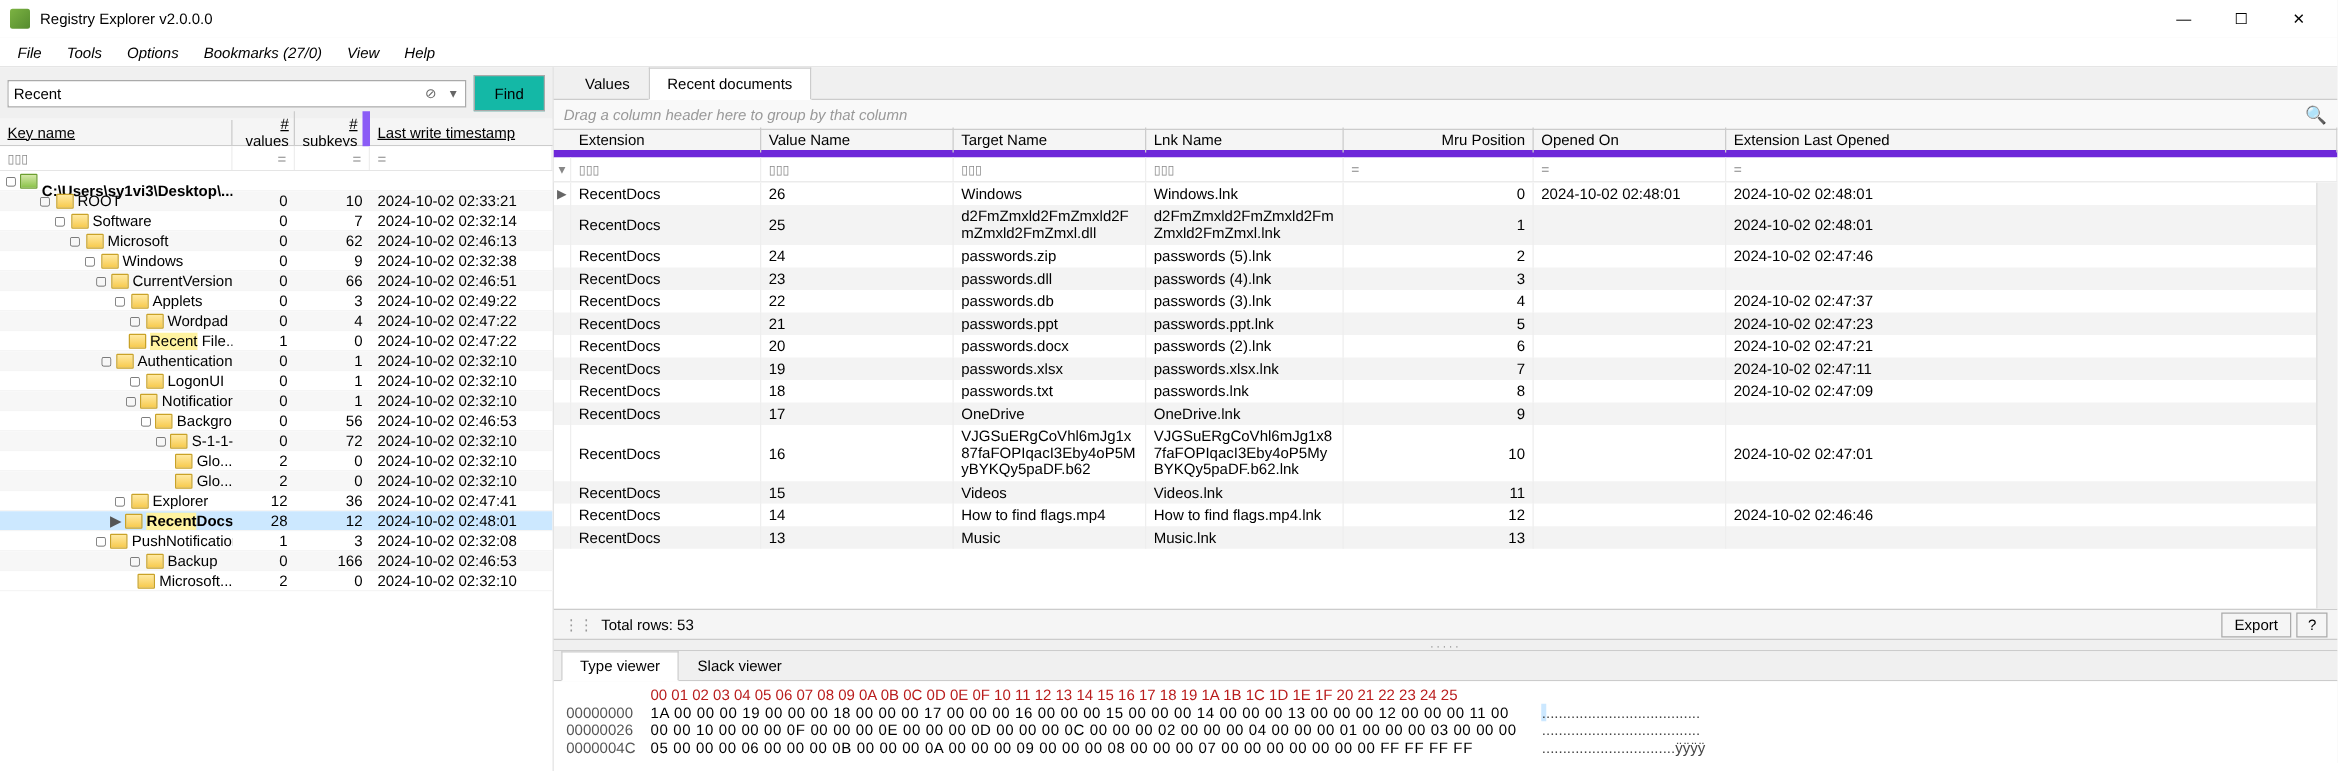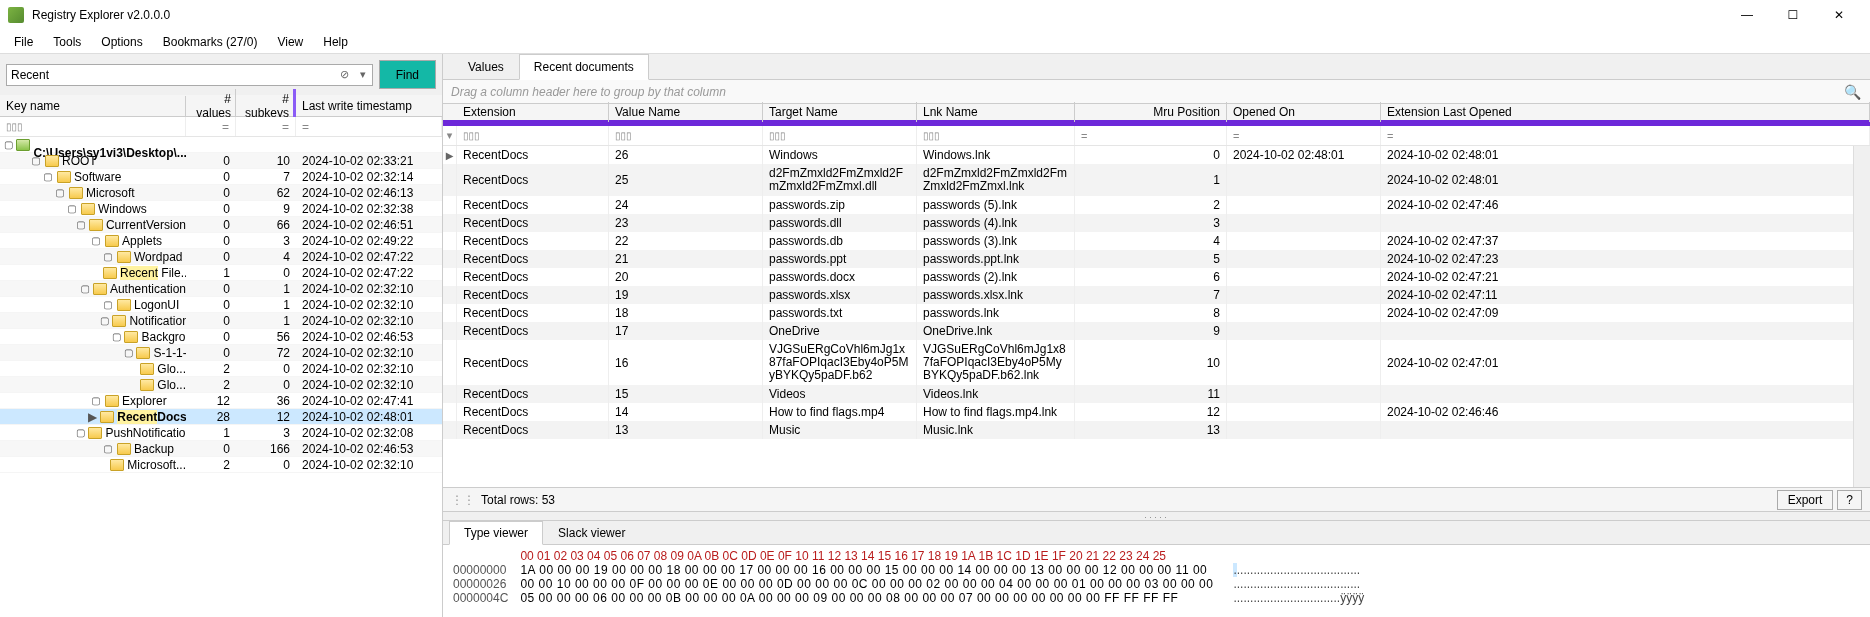--- a/index.html
+++ b/index.html
@@ -5,39 +5,39 @@
   * { box-sizing: border-box; margin: 0; padding: 0; font-family: 'Segoe UI', Tahoma, sans-serif; font-size: 12px; }
   body { background: #f0f0f0; width: 1870px; height: 617px; overflow: hidden; display: flex; flex-direction: column; }
   
   .titlebar { height: 30px; background: #fff; display: flex; align-items: center; padding: 0 8px; }
   .titlebar-icon { width: 16px; height: 16px; background: linear-gradient(135deg,#7cb342,#558b2f); border-radius: 2px; margin-right: 8px; }
   .titlebar-title { flex: 1; }
   .win-controls { display: flex; gap: 0; }
   .win-btn { width: 46px; height: 30px; display: flex; align-items: center; justify-content: center; cursor: pointer; }
   
   .menubar { height: 24px; background: #fff; display: flex; align-items: center; padding: 0 6px; gap: 4px; border-bottom: 1px solid #ddd;}
-  .menu-item { padding: 3px 8px; cursor: pointer; }
+  .menu-item { padding: 3px 8px; cursor: pointer; font-style: italic; }
   
   .content { flex: 1; display: flex; min-height: 0; }
   
   
   .left-panel { width: 443px; display: flex; flex-direction: column; border-right: 1px solid #ccc; background:#fff; }
   .left-tabs { display: flex; border-bottom: 1px solid #ccc; background:#f0f0f0; height: 26px;}
   .ltab { padding: 5px 12px; border-right: 1px solid #ccc; background:#fff; font-size:12px; cursor:pointer;}
   .ltab.inactive { background:#f0f0f0; }
   .searchbar { display: flex; padding: 6px; gap: 6px; align-items:center; background:#f0f0f0;}
   .search-input-wrap { flex:1; position:relative; display:flex; align-items:center; background:#fff; border:1px solid #aaa; height:22px; }
   .search-input { flex:1; border:none; outline:none; padding: 2px 4px; font-size:12px; }
   .search-clear, .search-drop { width:18px; text-align:center; color:#666; cursor:pointer; font-size:11px;}
   .find-btn { padding: 2px 16px; border:1px solid #aaa; background:#14b8a6; cursor:pointer; height:29px; }
   
-  .tree-header { display:flex; background:#f5f5f5; border-bottom:1px solid #ccc; height:22px; align-items:center; font-size:12px;}
+  .tree-header { display:flex; background:#f5f5f5; border-bottom:1px solid #ccc; height:22px; align-items:center; font-size:12px;text-decoration:underline;}
   .th-key { width:186px; padding:3px 6px; border-right:1px solid #ccc;}
   .th-val { width:50px; padding:3px 4px; border-right:1px solid #ccc; text-align:right;}
-  .th-sub { width:60px; padding:3px 4px; border-right:3px solid #8b5cf6; text-align:right;}
+  .th-sub { width:60px; padding:3px 4px; border-right:6px solid #8b5cf6; text-align:right;}
   .th-ts  { flex:1; padding:3px 6px;}
   
   .filter-row { display:flex; background:#fff; border-bottom:1px solid #e5e5e5; height:20px; align-items:center; color:#888; font-size:11px;}
   .filter-row > div { border-right:1px solid #eee; padding:2px 6px; height:100%; display:flex; align-items:center;}
   .fr-key{width:186px;} .fr-val{width:50px;justify-content:flex-end;} .fr-sub{width:60px;justify-content:flex-end;} .fr-ts{flex:1;}
   .filter-icon{font-size:10px;color:#888;}
   
   .tree-body { flex:1; overflow-y:auto; background:#fff;}
   .tree-row { display:flex; height:16px; align-items:center; font-size:12px; border-bottom:1px solid #f5f5f5;}
   .tree-row:nth-child(odd){ background:#fff;}

